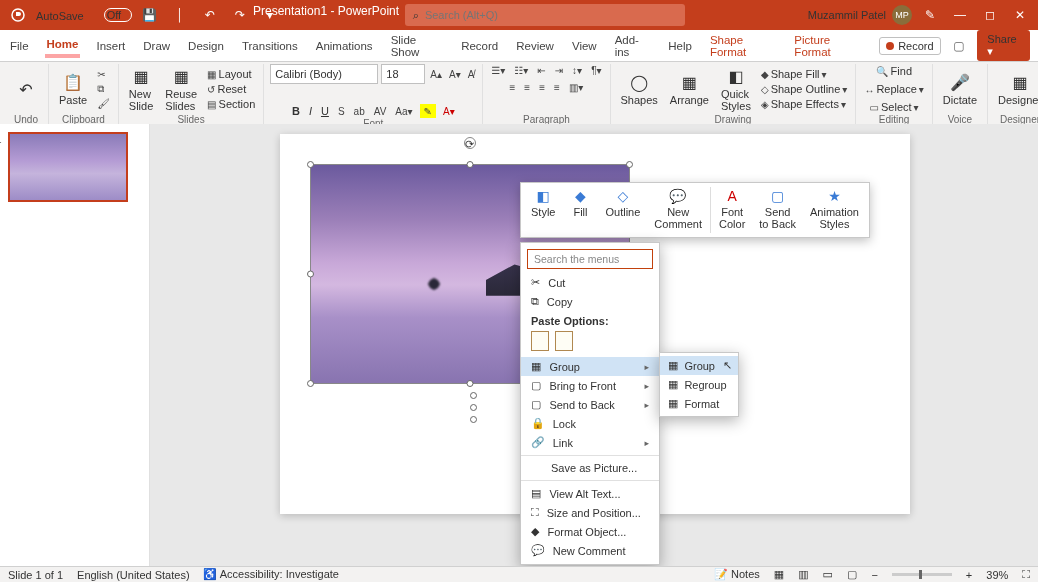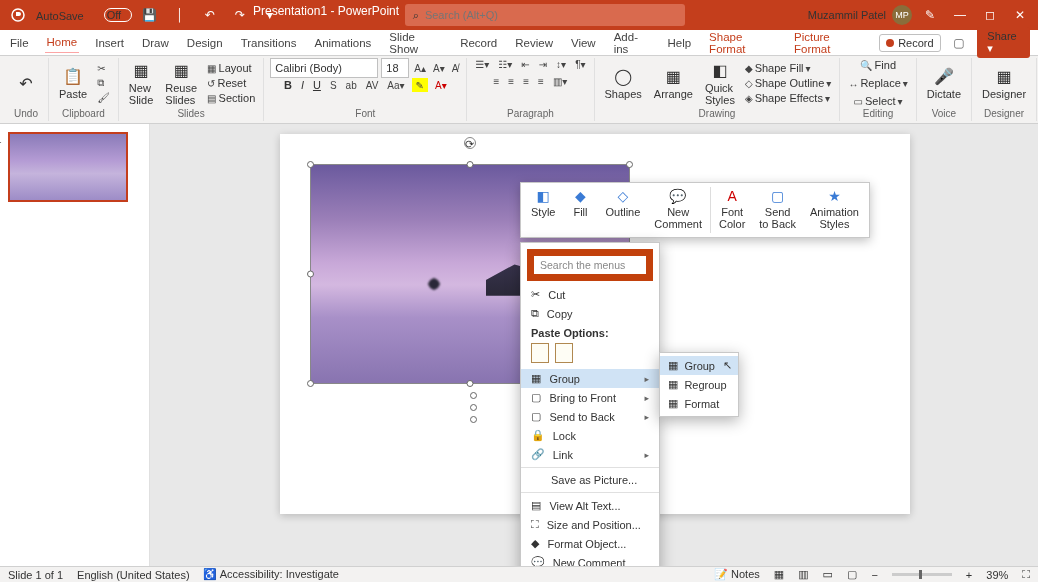--- a/index.html
+++ b/index.html
@@ -7,23 +7,23 @@
 .titlebar{height:30px;background:#c43e1c;display:flex;align-items:center;color:#fff;padding:0 6px}
 .titlebar .seg{display:flex;align-items:center;gap:6px}
 .titlebar .grow{flex:1}
 .tb-btn{width:24px;height:24px;display:flex;align-items:center;justify-content:center;color:#fff;font-size:12px}
 .autosave{display:flex;align-items:flex-end;gap:20px;font-size:11px;color:#fff}
 .toggle{width:28px;height:14px;border:1px solid #fff;border-radius:7px;display:flex;align-items:center;padding:0 2px;font-size:8px;color:#fff}
 .search{height:22px;width:280px;background:#d96a4e;border-radius:3px;display:flex;align-items:center;padding:0 8px;color:#fff;gap:6px}
 .search input{background:transparent;border:none;color:#fff;font-size:11px;flex:1;outline:none}
 .user{display:flex;align-items:center;gap:6px;color:#fff;font-size:11px}
 .avatar{width:20px;height:20px;border-radius:50%;background:#8a6d3b;display:flex;align-items:center;justify-content:center;font-size:9px;color:#fff}
-.tabbar{height:26px;background:#fff;border-bottom:1px solid #d0d0d0;display:flex;align-items:center;padding:0 8px;gap:14px}
+.tabbar{height:32px;background:#fff;border-bottom:1px solid #d0d0d0;display:flex;align-items:center;padding:0 8px;gap:14px}
 .tab{font-size:11.5px;color:#444;padding:4px 2px}
-.tab.active{color:#c43e1c;border-bottom:1px solid #fca5a5;font-weight:400}
+.tab.active{color:#c43e1c;border-bottom:4px solid #fca5a5;font-weight:700}
 .tab.ctx{color:#c43e1c}
 .tab-right{margin-left:auto;display:flex;align-items:center;gap:8px}
 .record{border:1px solid #c0c0c0;border-radius:3px;padding:2px 6px;display:flex;align-items:center;gap:4px;font-size:11px}
 .record .dot{width:8px;height:8px;border-radius:50%;background:#c43e1c}
 .share{background:#c43e1c;color:#fff;padding:3px 10px;border-radius:3px;font-size:11px}
 .ribbon{height:68px;background:#f3f2f1;border-bottom:1px solid #d0d0d0;display:flex;align-items:stretch;padding:2px 4px}
 .rgroup{display:flex;flex-direction:column;align-items:center;border-right:1px solid #e0e0e0;padding:0 6px;justify-content:space-between}
 .rgroup .top{display:flex;align-items:center;gap:4px;flex:1}
 .rgroup .lbl{font-size:10px;color:#666;padding-bottom:2px}
 .rbtn{display:flex;flex-direction:column;align-items:center;justify-content:center;padding:2px 4px;font-size:10px;color:#444;gap:2px;min-width:32px}
@@ -38,21 +38,21 @@
 .slide{position:absolute;left:130px;top:10px;width:630px;height:380px;background:#fff;box-shadow:0 2px 8px rgba(0,0,0,.2)}
 .selimg{position:absolute;left:30px;top:30px;width:320px;height:220px;background:linear-gradient(180deg,#6b5a9e 0%,#9b7fb8 25%,#c8a8d8 45%,#d4b8e0 55%,#a890c8 70%,#8874b0 100%);border:1px solid #888}
 .selimg::before{content:"";position:absolute;left:35%;top:48%;width:24px;height:28px;background:radial-gradient(circle,#2a2838 30%,transparent 30%);filter:blur(1px)}
 .mountain{position:absolute;left:55%;right:0;top:42%;height:18%;background:linear-gradient(180deg,#3a3550,#2a2838);clip-path:polygon(0 60%,20% 20%,50% 50%,80% 10%,100% 40%,100% 100%,0 100%)}
 .handle{width:7px;height:7px;background:#fff;border:1px solid #666;border-radius:50%;position:absolute}
 .rothandle{width:12px;height:12px;border:1px solid #888;border-radius:50%;position:absolute;left:50%;top:-28px;transform:translateX(-50%);background:#fff}
 .minitool{position:absolute;left:370px;top:58px;background:#fff;border:1px solid #c8c8c8;box-shadow:0 3px 10px rgba(0,0,0,.25);display:flex;padding:4px;gap:2px}
 .mtbtn{display:flex;flex-direction:column;align-items:center;padding:2px 6px;font-size:9.5px;color:#444;gap:2px;min-width:34px;text-align:center;line-height:1.1}
 .mtbtn .ic{font-size:14px;color:#3a7bd5}
 .ctxmenu{position:absolute;left:370px;top:118px;width:140px;background:#fff;border:1px solid #c8c8c8;box-shadow:0 4px 14px rgba(0,0,0,.3);padding:4px 0}
-.ctxsearch{margin:2px 6px 4px;border:7px solid #c2410c;padding:3px 6px;font-size:10.5px;color:#888}
+.ctxsearch{margin:2px 6px 4px;border:1px solid #c2410c;padding:3px 6px;font-size:10.5px;color:#888}
 .ctxitem{display:flex;align-items:center;gap:8px;padding:3px 10px;font-size:11px;color:#333;position:relative}
 .ctxitem.hover{background:#d0e3f5}
 .ctxitem .arrow{margin-left:auto;font-size:9px;color:#666}
 .ctxitem.disabled{color:#aaa}
 .ctxhdr{padding:4px 10px 2px;font-size:11px;font-weight:600}
 .ctxicons{display:flex;gap:6px;padding:2px 10px 6px}
 .ctxicons .pi{width:18px;height:20px;border:1px solid #b08850;background:#fefdf5;position:relative}
 .submenu{position:absolute;left:509px;top:228px;width:80px;background:#fff;border:1px solid #c8c8c8;box-shadow:0 4px 14px rgba(0,0,0,.3);padding:3px 0}
 .subitem{display:flex;align-items:center;gap:6px;padding:3px 8px;font-size:11px}
 .subitem.hover{background:#d0e3f5}
@@ -168,24 +168,24 @@
         </div>
       <div class="vstack">
         <span class="rmini">▦ <span>Layout</span></span>
         <span class="rmini">↺ <span>Reset</span></span>
         <span class="rmini">▤ <span>Section</span></span>
       </div>
     </div>
     <div class="lbl">Slides</div>
   </div>
   <div class="rgroup">
-    <div class="top vstack" style="gap:0">
+    <div class="top vstack" style="gap:20px">
       <div style="display:flex;gap:3px">
         <span class="fontbox" style="width:108px">Calibri (Body)</span>
-        <span class="fontbox" style="width:28px">18</span>
+        <span class="fontbox" style="width:44px">18</span>
         <span class="rmini">A▴</span>
         <span class="rmini">A▾</span>
         <span class="rmini">A̸</span>
       </div>
       <div style="display:flex;gap:5px">
         <span class="rmini">
             <b>B</b>
           </span>
         <span class="rmini">
             <i>I</i>

